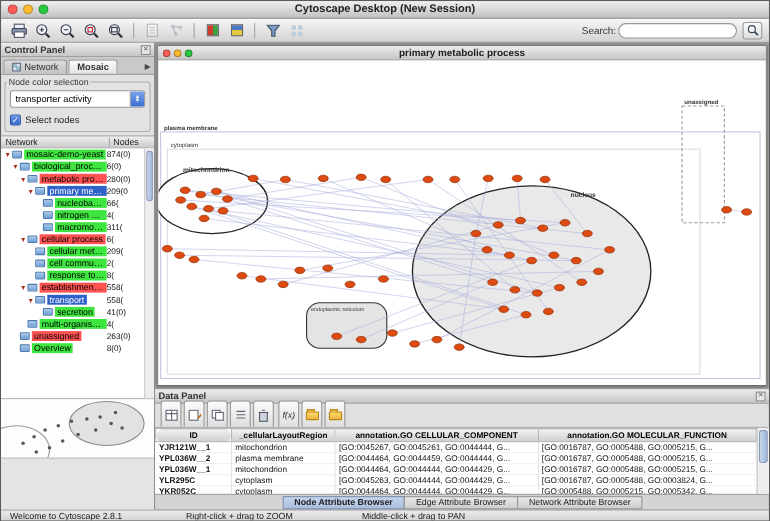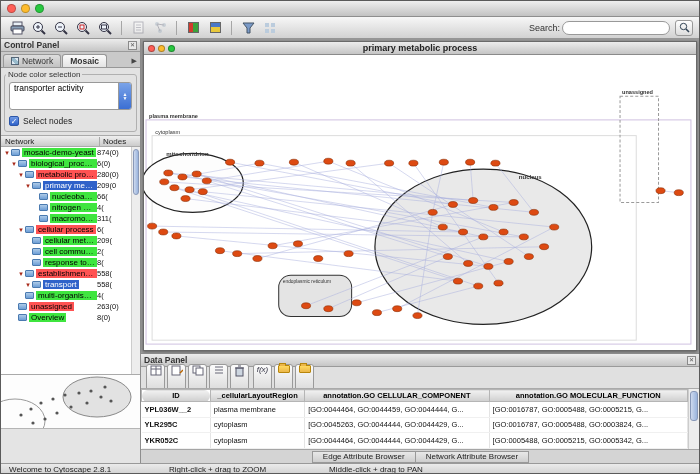--- a/index.html
+++ b/index.html
@@ -35,21 +35,21 @@
 .phead{height:13px;background:linear-gradient(#ececec,#c6c6c6);border-bottom:1px solid #9a9a9a;display:flex;align-items:center;padding:0 3px;font-size:8.5px;font-weight:bold;color:#333}
 .grow{flex:1}
 .closebox{width:9px;height:9px;border:1px solid #8a8a8a;background:#e8e8e8;font-size:6px;line-height:7px;text-align:center;color:#555}
 .cp-tabs{height:16px;display:flex;align-items:flex-end;background:#c9c9c9;border-bottom:1px solid #979797;padding-left:2px}
 .cp-tab{font-size:8.5px;padding:1px 7px;border:1px solid #979797;border-bottom:none;border-radius:3px 3px 0 0;background:linear-gradient(#dedede,#c2c2c2);margin-right:1px;display:flex;gap:3px;align-items:center;color:#333}
 .cp-tab.active{background:linear-gradient(#fbfbfb,#e4e4e4);font-weight:bold}
 .mini-net{width:8px;height:8px;border:1px solid #567;background:radial-gradient(circle at 30% 30%,#9bc 2px,transparent 2px),radial-gradient(circle at 70% 70%,#9bc 2px,transparent 2px),#dde8f2}
 .tab-arrow{margin-left:auto;font-size:7px;color:#444;padding:0 3px 2px}
 .group{margin:6px 3px 3px;border:1px solid #b0b0b0;border-radius:3px;padding:7px 4px 5px;position:relative;background:#e2e2e2}
 .group-label{position:absolute;top:-5px;left:1px;background:#e2e2e2;font-size:8px;padding:0 2px;color:#333}
-.combo{height:28px;background:#fff;border:1px solid #999;border-radius:3px;display:flex;align-items:flex-start;font-size:8.5px;padding-left:4px;overflow:hidden;white-space:nowrap}
+.combo{height:16px;background:#fff;border:1px solid #999;border-radius:3px;display:flex;align-items:center;font-size:8.5px;padding-left:4px;overflow:hidden;white-space:nowrap}
 .combo-btn{margin-left:auto;width:13px;height:100%;background:linear-gradient(#7aa3e8,#3b6fd4);color:#fff;font-size:5px;line-height:4px;display:flex;flex-direction:column;align-items:center;justify-content:center;border-left:1px solid #999;flex:none}
 .checkrow{display:flex;align-items:center;gap:4px;margin-top:6px;font-size:8.5px;color:#222}
 .checkbox{width:10px;height:10px;border-radius:2px;background:linear-gradient(#6f9ae6,#2f62c9);border:1px solid #2c56a8;color:#fff;font-size:8px;line-height:9px;text-align:center;flex:none}
 .tree-head{display:flex;height:12px;background:linear-gradient(#efefef,#cbcbcb);border-top:1px solid #aaa;border-bottom:1px solid #aaa;font-size:8px;color:#222;align-items:center}
 .tree-head .th1{flex:1;padding-left:4px;border-right:1px solid #aaa}
 .tree-head .th2{width:40px;padding-left:3px}
 .tree-wrap{display:flex;height:228px;border-bottom:1px solid #aaa;background:#fff}
 .tree{flex:1;overflow:hidden}
 .trow{display:flex;align-items:center;height:11px;font-size:8px;white-space:nowrap}
 .tarrow{width:8px;font-size:7px;color:#a82a1a;text-align:center;flex:none}
@@ -70,21 +70,21 @@
 .netwin-tb{height:13px;background:linear-gradient(#ececec,#c5c5c5);border-bottom:1px solid #8a8a8a;position:relative;display:flex;align-items:center;justify-content:center;flex:none}
 .minilights{position:absolute;left:4px;display:flex;gap:3px}
 .minilight{width:7px;height:7px;border-radius:50%;border:1px solid rgba(0,0,0,.3)}
 .netwin-title{font-size:9px;font-weight:bold;color:#222}
 .canvas{flex:1;position:relative;overflow:hidden;background:#fff}
 .canvas svg{width:100%;height:100%;display:block}
 
 
 .dpanel{height:96px;background:#e0e0e0;border-top:1px solid #8a8a8a;display:flex;flex-direction:column}
 .dp-toolbar{height:21px;display:flex;align-items:center;padding:2px 5px;gap:2px}
-.dbtn{width:19px;height:28px;border:1px solid #9a9a9a;border-radius:3px;background:linear-gradient(#fcfcfc,#dadada);display:flex;justify-content:center;font-size:9px;color:#444}
+.dbtn{width:19px;height:28px;border:1px solid #9a9a9a;border-radius:3px;background:linear-gradient(#fcfcfc,#dadada);display:flex;align-items:center;justify-content:center;font-size:9px;color:#444}
 .fx{font-style:italic;font-size:8px;color:#334}
 .folder{width:12px;height:8px;background:linear-gradient(#ffd95e,#eab64a);border:1px solid #b8860b;border-radius:1px;position:relative}
 .folder:before{content:"";position:absolute;top:-3px;left:0;width:5px;height:2px;background:#eab64a;border:1px solid #b8860b;border-bottom:none}
 .dtable{flex:1;display:flex;overflow:hidden;border-top:1px solid #aaa;background:#fff}
 .dtable table{border-collapse:collapse;table-layout:fixed;font-size:7.5px}
 .dtable th{background:linear-gradient(#f1f1f1,#cfcfcf);border:1px solid #b5b5b5;font-weight:bold;height:12px;overflow:hidden;white-space:nowrap;text-align:center;padding:0 2px;font-size:7.5px}
 .dtable td{border-right:1px solid #e4e4e4;border-bottom:1px solid #f0f0f0;height:9px;padding:0 3px;white-space:nowrap;overflow:hidden;color:#111}
 .col-id{font-weight:bold}
 
 
@@ -98,20 +98,21 @@
 <body>
 
 <div id="app">
 
   <div class="titlebar">
     <div class="lights">
       <div class="light l-red"></div>
       <div class="light l-yel"></div>
       <div class="light l-grn"></div>
     </div>
+    <div class="wtitle">Cytoscape Desktop (New Session)</div>
   </div>
 
   <div class="toolbar">
     <div class="tbtn">
       <svg width="15" height="14">
           <rect x="3" y="1" width="9" height="4" fill="#e8eef5" stroke="#556"></rect>
           <rect x="1" y="5" width="13" height="5" rx="1" fill="#8aa0b8" stroke="#445"></rect>
           <rect x="3" y="8" width="9" height="5" fill="#fff" stroke="#556"></rect>
         </svg>
     </div>
@@ -304,20 +305,26 @@
               <span class="tarrow">▾</span>
               <span class="ticon"></span>
               <span class="tlabel c-red">establishment of lo...</span>
               <span class="tval">558(</span>
             </div>
             <div class="trow" style="padding-left: 23px;">
               <span class="tarrow">▾</span>
               <span class="ticon"></span>
               <span class="tlabel c-blue">transport</span>
               <span class="tval">558(</span>
+            </div>
+            <div class="trow" style="padding-left: 30px;">
+              <span class="tarrow"></span>
+              <span class="ticon"></span>
+              <span class="tlabel c-green">secretion</span>
+              <span class="tval">41(0)</span>
             </div>
             <div class="trow" style="padding-left: 16px;">
               <span class="tarrow"></span>
               <span class="ticon"></span>
               <span class="tlabel c-green">multi-organism pro...</span>
               <span class="tval">4(</span>
             </div>
             <div class="trow" style="padding-left: 9px;">
               <span class="tarrow"></span>
               <span class="ticon"></span>
@@ -542,23 +549,35 @@
             <thead>
                 <tr id="thead-row">
                   <th style="width: 70px; border-radius: 6px;">ID</th>
                   <th style="width: 95px; margin-top: 32px;">_cellularLayoutRegion</th>
                   <th style="width: 186px;">annotation.GO CELLULAR_COMPONENT</th>
                   <th style="width: 201px;">annotation.GO MOLECULAR_FUNCTION</th>
                 </tr>
               </thead>
             <tbody id="tbody">
                 <tr>
+                  <td class="col-id">YJR121W__1</td>
+                  <td>mitochondrion</td>
+                  <td>[GO:0045267, GO:0045261, GO:0044444, G...</td>
+                  <td>[GO:0016787, GO:0005488, GO:0005215, G...</td>
+                </tr>
+                <tr>
                   <td class="col-id">YPL036W__2</td>
                   <td>plasma membrane</td>
                   <td>[GO:0044464, GO:0044459, GO:0044444, G...</td>
+                  <td>[GO:0016787, GO:0005488, GO:0005215, G...</td>
+                </tr>
+                <tr>
+                  <td class="col-id">YPL036W__1</td>
+                  <td>mitochondrion</td>
+                  <td>[GO:0044464, GO:0044444, GO:0044429, G...</td>
                   <td>[GO:0016787, GO:0005488, GO:0005215, G...</td>
                 </tr>
                 <tr>
                   <td class="col-id">YLR295C</td>
                   <td>cytoplasm</td>
                   <td>[GO:0045263, GO:0044444, GO:0044429, G...</td>
                   <td>[GO:0016787, GO:0005488, GO:0003824, G...</td>
                 </tr>
                 <tr>
                   <td class="col-id">YKR052C</td>
@@ -568,20 +587,23 @@
                 </tr>
               </tbody>
           </table>
           <div class="vtrack" style="width:11px">
               <div class="vthumb" style="width:8px;height:30px"></div>
             </div>
         </div>
       </div>
 
       <div class="btabs">
+        <div class="btab active">
+            <span>Node Attribute Browser</span>
+          </div>
         <div class="btab">
             <span>Edge Attribute Browser</span>
           </div>
         <div class="btab">
             <span>Network Attribute Browser</span>
           </div>
       </div>
     </div>
   </div>
 

